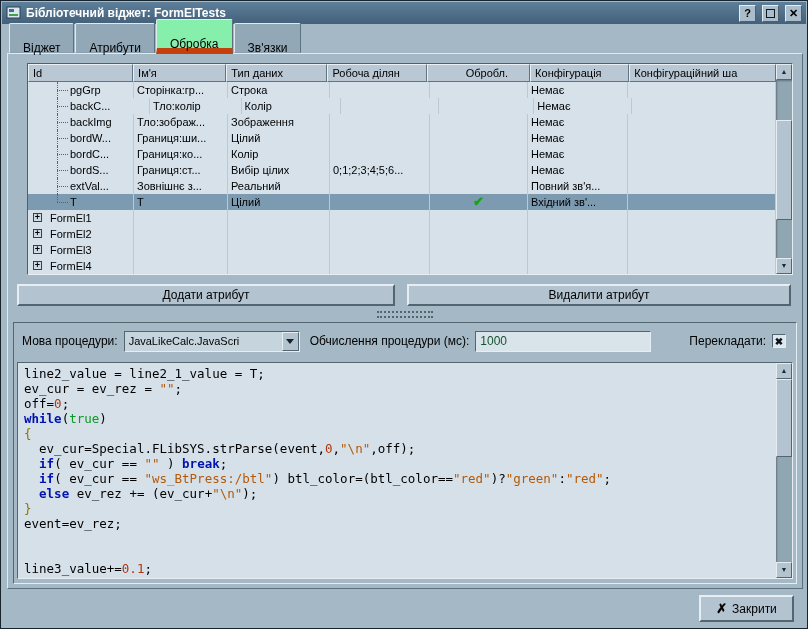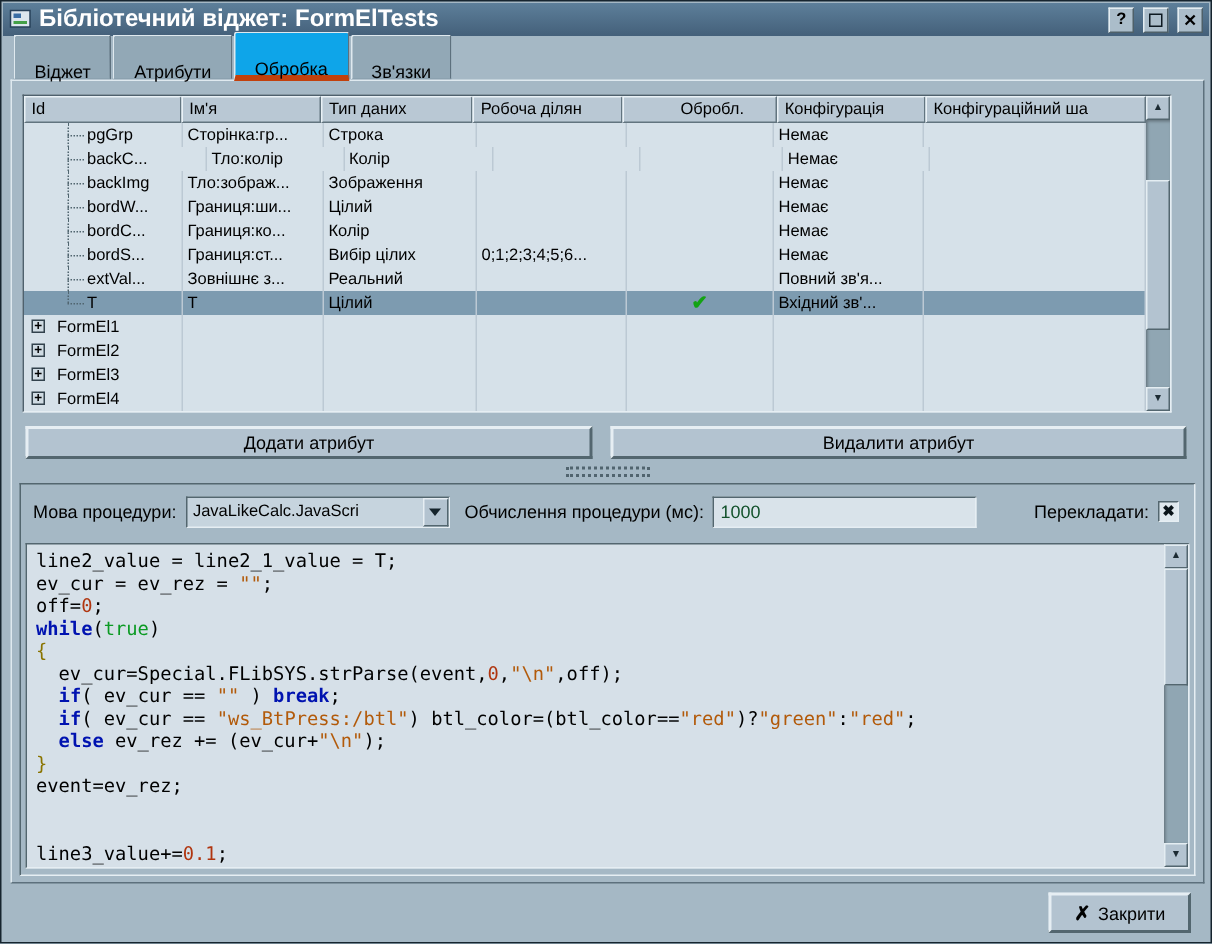--- a/index.html
+++ b/index.html
@@ -2,35 +2,35 @@
 <html><head>
 <meta charset="utf-8">
 <style>
   html,body{margin:0;padding:0;background:#7d8f9c;}
   .window{position:relative;width:808px;height:629px;background:#a5b8c5;border:1px solid #16242e;
           box-sizing:border-box;overflow:hidden;font-family:"Liberation Sans",sans-serif;color:#000;}
   
   .titlebar{position:absolute;left:1px;top:1px;right:1px;height:22px;display:flex;align-items:center;
             gap:4px;padding:0 4px;background:linear-gradient(180deg,#5d7f9a 0%,#44607a 100%);box-sizing:border-box;}
   .title-icon{width:16px;height:16px;display:inline-block;}
-  .title-text{flex:1;color:#ffffff;font-weight:bold;font-size:16px;white-space:nowrap;overflow:hidden;}
+  .title-text{flex:1;color:#ffffff;font-weight:bold;font-size:12px;white-space:nowrap;overflow:hidden;}
   .tb-btn{width:17px;height:17px;background:#abbdca;border:1px solid;border-color:#e4edf2 #4e6069 #4e6069 #e4edf2;
           box-sizing:border-box;display:flex;align-items:center;justify-content:center;
           font-size:11px;font-weight:bold;color:#000;margin-left:2px;}
   .max-glyph{width:7px;height:7px;border:1px solid #0d1921;display:inline-block;}
   
   .tabs{position:absolute;left:8px;top:30px;height:22px;display:flex;align-items:flex-end;z-index:5;}
   .tab{height:20px;line-height:20px;padding:14px 13px;font-size:12px;background:#92a8b6;margin-right:1px;
        border:1px solid;border-color:#dfe9ef #5d707d #8ba1af #dfe9ef;border-radius:2px 2px 0 0;box-sizing:border-box;cursor:default;}
-  .tab.active{height:23px;line-height:21px;margin-bottom:-1px;background:#0ea5e9;border-bottom:4px solid #c2410c;position:relative;z-index:6;text-align:right;}
+  .tab.active{height:23px;line-height:21px;margin-bottom:-1px;background:#86efac;border-bottom:6px solid #c2410c;position:relative;z-index:6;text-align:right;}
   
   .main-frame{position:absolute;left:6px;top:52px;width:796px;height:536px;box-sizing:border-box;
               border:1px solid;border-color:#dfe9ef #5d707d #5d707d #dfe9ef;}
   
-  .table-frame{position:absolute;left:14px;top:62px;width:766px;height:212px;background:#d6e1e9;box-sizing:border-box;
+  .table-frame{position:absolute;left:26px;top:62px;width:766px;height:212px;background:#d6e1e9;box-sizing:border-box;
                border:1px solid;border-color:#4f616d #e6eef3 #e6eef3 #4f616d;}
   .thead{display:flex;height:18px;margin-right:16px;}
   .hcell{box-sizing:border-box;height:18px;line-height:16px;padding:0 4px;font-size:11px;background:#b9c8d4;
          border:1px solid;border-color:#e9f1f6 #62747f #62747f #e9f1f6;overflow:hidden;white-space:nowrap;cursor:default;}
   .tbody{position:absolute;left:0;top:18px;right:16px;bottom:0;overflow:hidden;}
   .trow{display:flex;height:16px;font-size:11px;line-height:16px;cursor:default;}
   .trow.selected{background:#7d9bb0;}
   .tcell{box-sizing:border-box;padding:0 3px;border-right:1px solid #bcc9d4;overflow:hidden;white-space:nowrap;position:relative;}
   .tcell.center{text-align:center;}
   .c0{padding-left:42px;}

